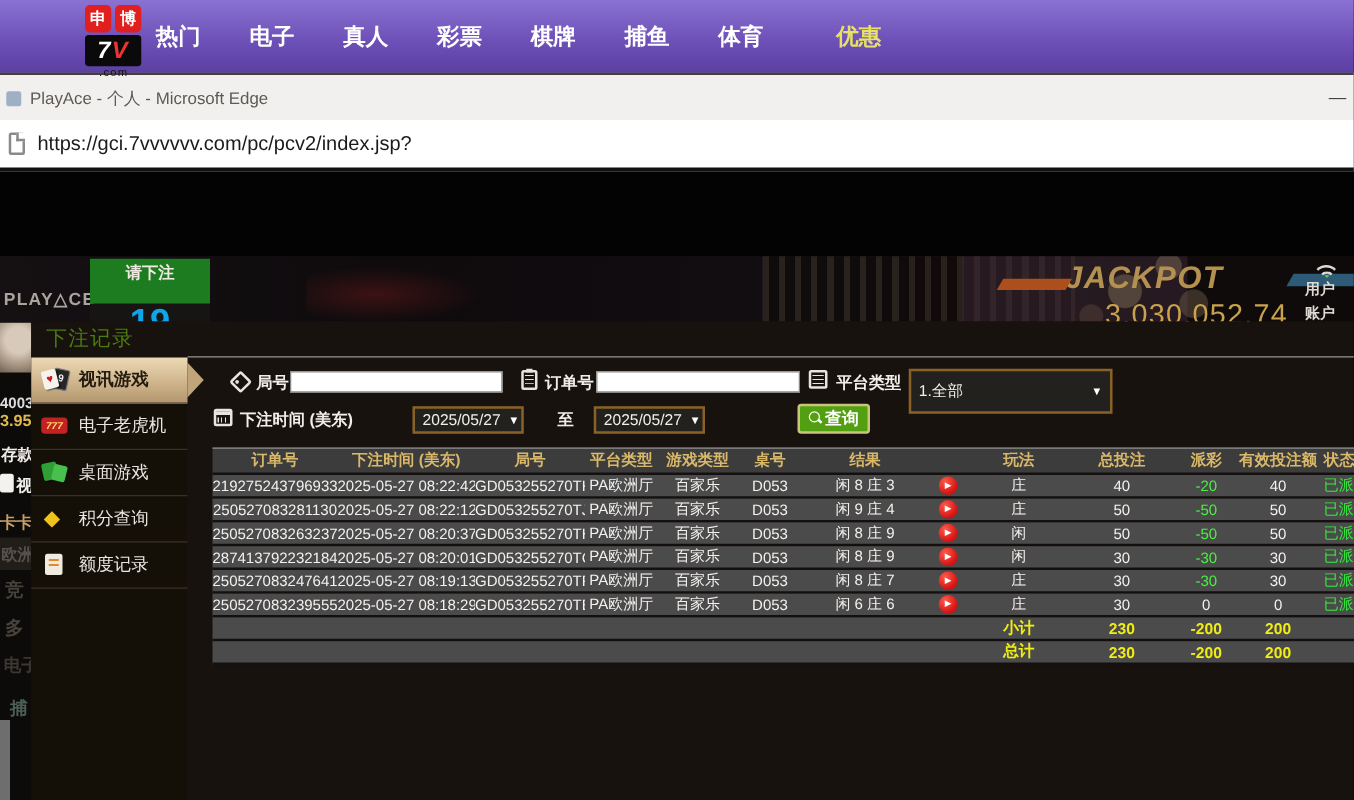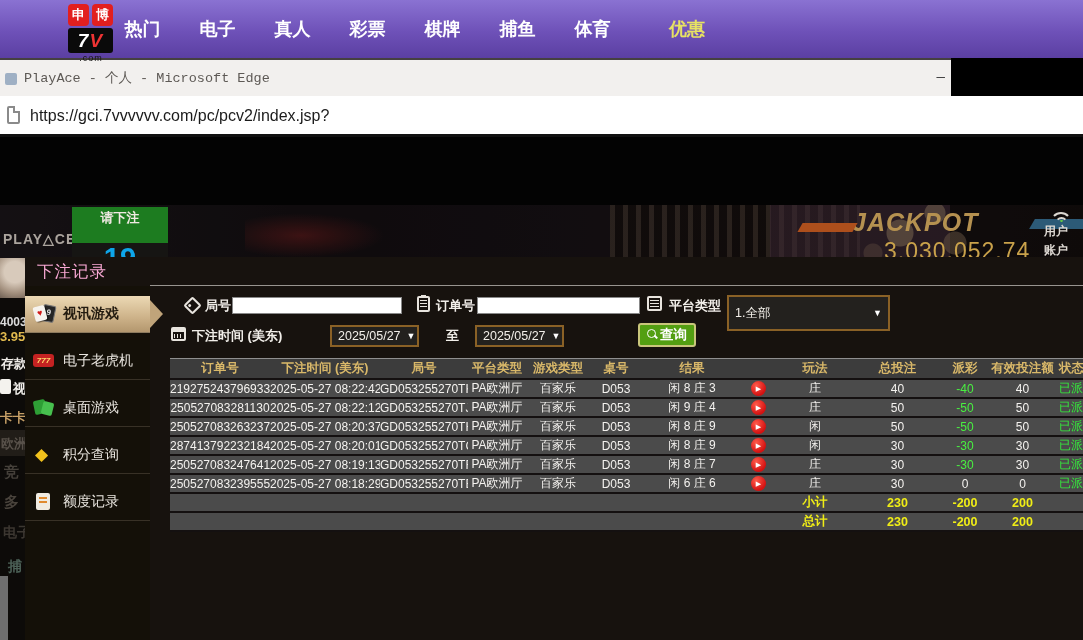--- a/index.html
+++ b/index.html
@@ -17,22 +17,22 @@
   #logo .lrow { display:flex; gap:3px; }
   #logo .lsq { width:21px; height:22px; background:#e21f1f; border-radius:4px; color:#fff;
     font-size:13px; font-weight:bold; display:flex; align-items:center; justify-content:center; }
   #logo .lbox { margin-top:2px; width:45px; height:25px; background:#0a0a0a; border-radius:3px;
     color:#fff; font-size:19px; font-weight:bold; font-style:italic; display:flex;
     align-items:center; justify-content:center; letter-spacing:1px; }
   #logo .lbox b { color:#e33; font-style:italic; }
   #logo .lcom { text-align:center; font-size:9px; font-weight:normal; color:#141414; letter-spacing:1px; }
 
   
-  #edge-bar { position:absolute; left:0; top:58px; width:951px; height:38px;
-    background:#f2f0ee; border-top:2px solid #454040; z-index:2;font-family:Liberation Mono, monospace; }
+  #edge-bar { position:absolute; left:0; top:58px; width:1083px; height:38px;
+    background:#f2f0ee; border-top:2px solid #454040; z-index:2; }
   #edge-icon { position:absolute; left:5px; top:13px; width:12px; height:12px;
     background:#9fb0c4; border-radius:2px; }
   #edge-title { position:absolute; left:24px; top:0; line-height:38px; font-size:13.5px; color:#5d5955; }
   #edge-min { position:absolute; right:6px; top:0; line-height:34px; font-size:14px; color:#444; cursor:pointer; }
 
   
   #url-bar { position:absolute; left:0; top:96px; width:1083px; height:41px; background:#fff;
     border-bottom:3px solid #111; z-index:2; }
   #page-icon { position:absolute; left:7px; top:10px; width:13px; height:18px;
     border:2px solid #8a8a8a; border-radius:2px; }
@@ -100,27 +100,27 @@
   .frag-7 { left:4px; top:205px; color:#45403a; font-size:15px; }
   .frag-8 { left:4px; top:235px; color:#49433c; font-size:15px; }
   .frag-9 { left:3px; top:266px; color:#3c3731; font-size:14px; }
   .frag-10 { left:8px; top:300px; color:#4c6157; font-size:14px; }
   .frag-bar { left:0; top:318px; width:8px; height:64px; background:#6e6e6e; }
 
   
   #panel { position:absolute; left:25px; top:257px; width:1058px; height:383px;
     background:#17120e; z-index:5; }
   #panel-title { position:absolute; left:12px; top:0; height:28px; line-height:28px;
-    color:#f9a8d4; font-size:16.5px; letter-spacing:1px; }
+    color:#4d7c0f; font-size:16.5px; letter-spacing:1px; }
   #panel-sep { position:absolute; left:125px; top:28px; right:0; height:1px; background:#98948f; }
 
   
   #sidebar { position:absolute; left:0; top:29px; width:125px; bottom:0; background:#141008; }
   .side-item { position:relative; height:37px; display:flex; align-items:center;
-    border-bottom:1px solid #383126; cursor:pointer; color:#e9e5df; font-size:14px;margin-top:10px; }
+    border-bottom:1px solid #383126; cursor:pointer; color:#e9e5df; font-size:14px; }
   .side-item .slabel { margin-left:8px; }
   .side-item.active { background:linear-gradient(180deg,#ecd9b4 0%,#cdb289 60%,#b3976e 100%);
     color:#231b10; font-weight:bold; border-bottom:1px solid #8c7a5e; }
   .side-item.active:after { content:""; position:absolute; right:-13px; top:4px;
     border-left:13px solid #c0a47a; border-top:14px solid transparent; border-bottom:14px solid transparent; }
 
   .sicon { position:relative; width:22px; height:20px; margin-left:8px; flex:0 0 22px; }
   
   .icon-cards:before { content:"♥"; position:absolute; left:1px; top:2px; width:12px; height:15px;
     background:#f6f3ee; border-radius:2px; color:#d01818; font-size:9px; line-height:15px;
@@ -358,21 +358,21 @@
         <div>219275243796933</div>
         <div>2025-05-27 08:22:42</div>
         <div>GD053255270TK</div>
         <div>PA欧洲厅</div>
         <div>百家乐</div>
         <div>D053</div>
         <div>闲 8 庄 3</div>
         <div><span class="play-btn">▶</span></div>
         <div>庄</div>
         <div>40</div>
-        <div class="neg">-40</div>
+        <div class="neg">-20</div>
         <div>40</div>
         <div class="c-status">已派彩</div>
       </div>
       <div class="trow tdata">
         <div>250527083281130</div>
         <div>2025-05-27 08:22:12</div>
         <div>GD053255270TJ</div>
         <div>PA欧洲厅</div>
         <div>百家乐</div>
         <div>D053</div>

